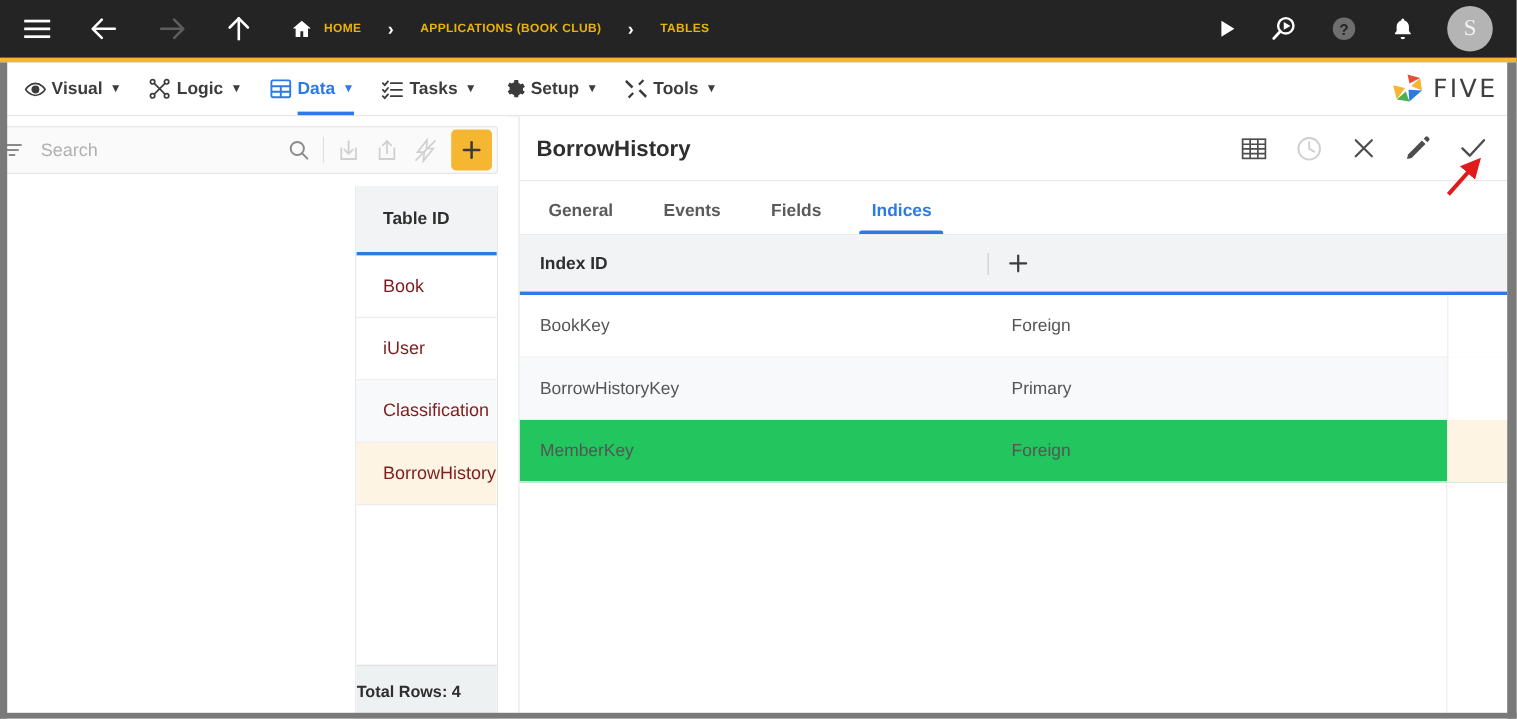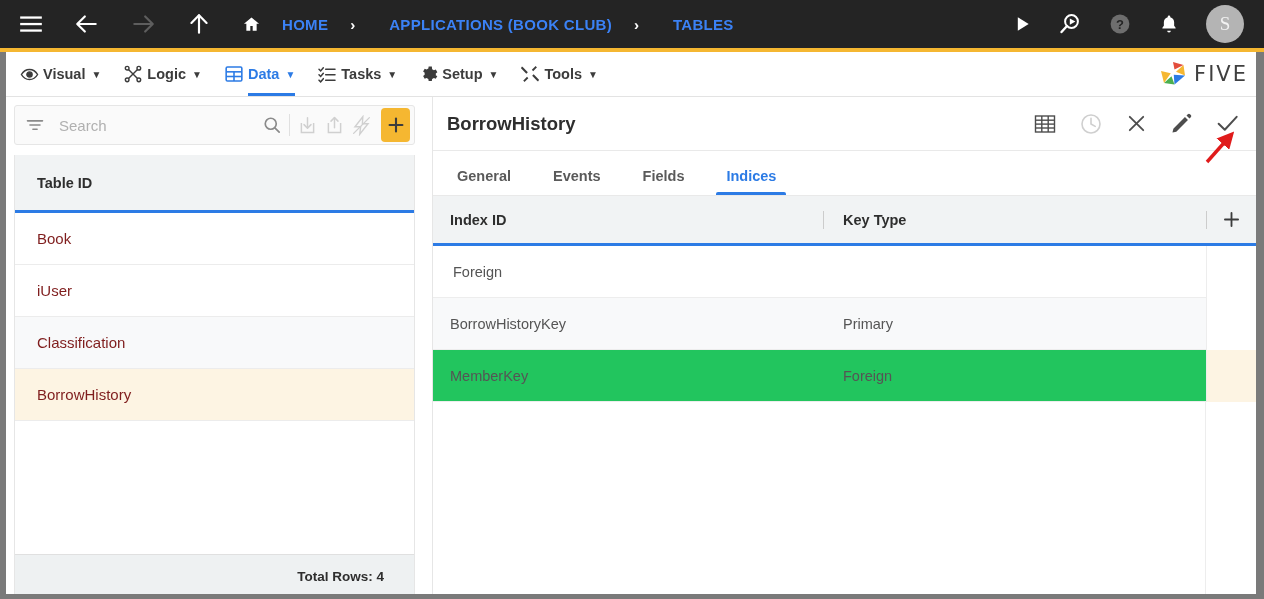--- a/index.html
+++ b/index.html
@@ -34,22 +34,22 @@
   }
   .topbar-left { display: flex; align-items: center; padding-left: 18px; flex: 1; }
   .topbar-right { display: flex; align-items: center; padding-right: 20px; gap: 26px; }
   .tb-icon {
     color: #ffffff; display: flex; align-items: center; justify-content: center;
     cursor: pointer;
   }
   .tb-icon.dim { color: #5e5e5e; }
   .ml-30 { margin-left: 30px; }
   .crumb {
-    color: #3b82f6; font-size: 15px; font-weight: bold; letter-spacing: .3px;
-    white-space: nowrap; cursor: pointer; margin-left: 12px;
+    color: #eab308; font-size: 10px; font-weight: bold; letter-spacing: .3px;
+    white-space: nowrap; cursor: pointer;
   }
   .crumb-home { display: flex; align-items: center; gap: 9px; margin-left: 30px; }
   .crumb-sep { color: #ffffff; font-size: 15px; font-weight: bold; margin: 0 22px; }
   .avatar {
     width: 38px; height: 38px; border-radius: 50%;
     background: #b4b4b4; color: #f2f2f2;
     display: flex; align-items: center; justify-content: center;
     font-size: 19px; font-family: "Liberation Serif", serif;
     cursor: pointer;
   }
@@ -82,21 +82,21 @@
   }
   .five-word {
     color: #3f3f3f; font-size: 21px; letter-spacing: 2px;
     font-family: "DejaVu Sans", sans-serif;
   }
 
   
   .sidebar {
     position: absolute; left: 6px; top: 97px; width: 417px; height: 502px;
     background: #ffffff;
-    display: flex; flex-direction: column;
+    display: flex; flex-direction: column; align-items: flex-end;
   }
   .search-bar {
     margin: 8px 8px 0 8px; height: 40px;
     border: 1px solid #e6e6e6; border-radius: 3px;
     background: #fafafa;
     display: flex; align-items: center; padding: 0 4px 0 10px;
   }
   .filter-icon { display:flex; align-items:center; cursor: pointer; color: #8a8a8a; }
   .search-input {
     flex: 1; border: none; outline: none; background: transparent;
@@ -495,41 +495,38 @@
       <div class="tab active">
         <span>Indices</span>
       </div>
     </div>
 
     <div class="grid">
       <div class="grid-head">
         <div class="col-a">
           <span>Index ID</span>
         </div>
-        <div class="col-b">
-          <span class="vsep"></span>
-          <span>Key Type</span>
-        </div>
         <div class="col-c" style="position:relative">
           <span class="vsep"></span>
           <span class="plus-head">
             <svg width="21" height="21" viewBox="0 0 24 24" stroke="currentColor" stroke-width="2.1" stroke-linecap="round">
                 <line x1="12" y1="4.5" x2="12" y2="19.5"></line>
                 <line x1="4.5" y1="12" x2="19.5" y2="12"></line>
               </svg>
           </span>
         </div>
       </div>
 
       <div class="grid-body">
         <div class="grid-filler">
           <span class="split"></span>
         </div>
 
         <div class="g-row" style="position:relative;z-index:1">
+          <div class="cell-a">BookKey</div>
           <div class="cell-b">Foreign</div>
           <div class="cell-c"></div>
         </div>
         <div class="g-row alt" style="position:relative;z-index:1">
           <div class="cell-a">BorrowHistoryKey</div>
           <div class="cell-b">Primary</div>
           <div class="cell-c"></div>
         </div>
         <div class="g-row sel" style="position:relative;z-index:1">
           <div class="cell-a">MemberKey</div>

